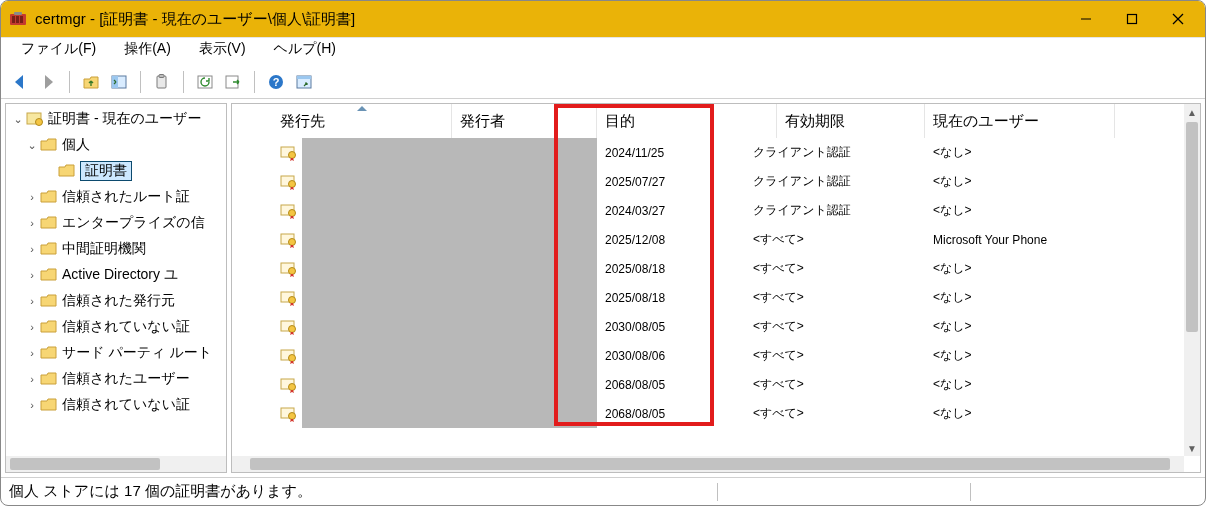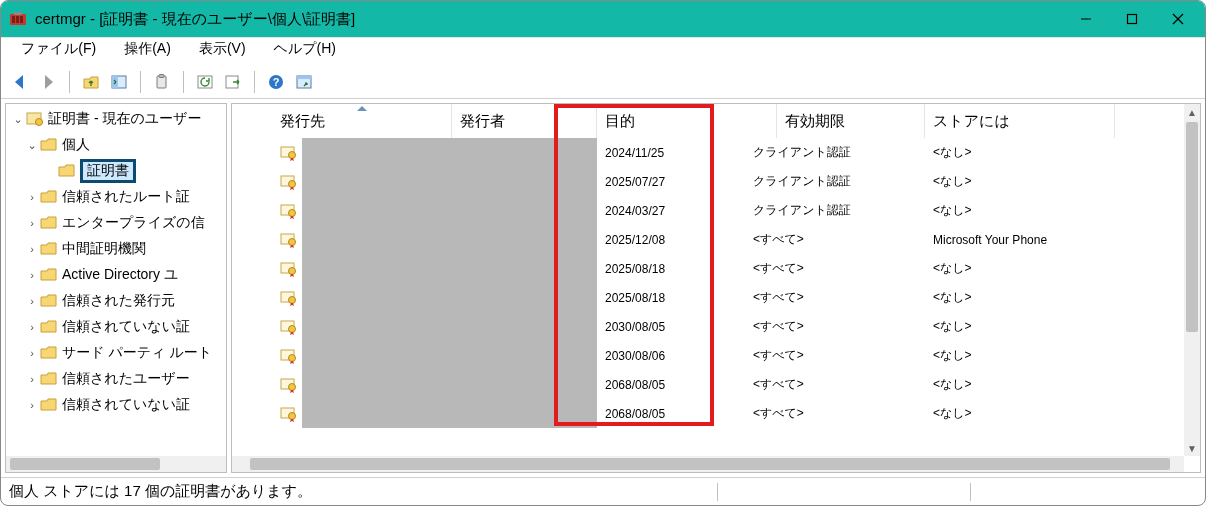--- a/index.html
+++ b/index.html
@@ -17,21 +17,21 @@
     display: flex;
     flex-direction: column;
   }
 
   
   .titlebar {
     height: 36px;
     display: flex;
     align-items: center;
     padding: 0 4px 0 8px;
-    background: #14b8a6;
+    background: #eab308;
   }
   .titlebar .app-icon {
     width: 18px; height: 18px;
     margin-right: 8px;
     flex-shrink: 0;
   }
   .titlebar .title {
     flex: 1;
     font-size: 15px;
     white-space: nowrap;
@@ -110,21 +110,21 @@
   .exp {
     width: 16px; height: 16px;
     display:flex;align-items:center;justify-content:center;
     color:#555;
     font-family: "Segoe UI Symbol", sans-serif;
     font-size: 11px;
   }
   .folder-icon { width:18px;height:16px;margin-right:4px;flex-shrink:0; }
   .node.selected .label {
     background: #cde8ff;
-    border: 3px solid #0c4a6e;
+    border: 1px solid #0c4a6e;
     padding: 0 4px;
   }
   .hscroll {
     height: 16px;
     background: #f0f0f0;
     position: relative;
   }
   .hscroll .thumb {
     position: absolute;
     top: 2px; bottom: 2px;
@@ -464,21 +464,21 @@
       </div>
   </div>
 
   <div class="listpanel">
     <div class="highlight-box"></div>
     <div class="listhdr">
       <div class="col c-issued sort">発行先</div>
       <div class="col c-issuer">発行者</div>
       <div class="col c-purpose">目的</div>
       <div class="col c-exp">有効期限</div>
-      <div class="col c-friendly">ストアには</div>
+      <div class="col c-friendly">現在のユーザー</div>
     </div>
     <div class="listbody">
       <div id="list-rows">
           <div class="row">
             <div class="cell c-issued" style="padding-right:0;">
               <span>
                 <svg class="cert-icon" viewBox="0 0 18 16">
                   <rect x="1" y="2" width="13" height="10" fill="#fff7dd" stroke="#c7a84a"></rect>
                   <circle cx="12" cy="10" r="3.5" fill="#f4c542" stroke="#b38a1a"></circle>
                   <path d="M11 13l-1 3 2-1 2 1-1-3" fill="#d3352b"></path>

